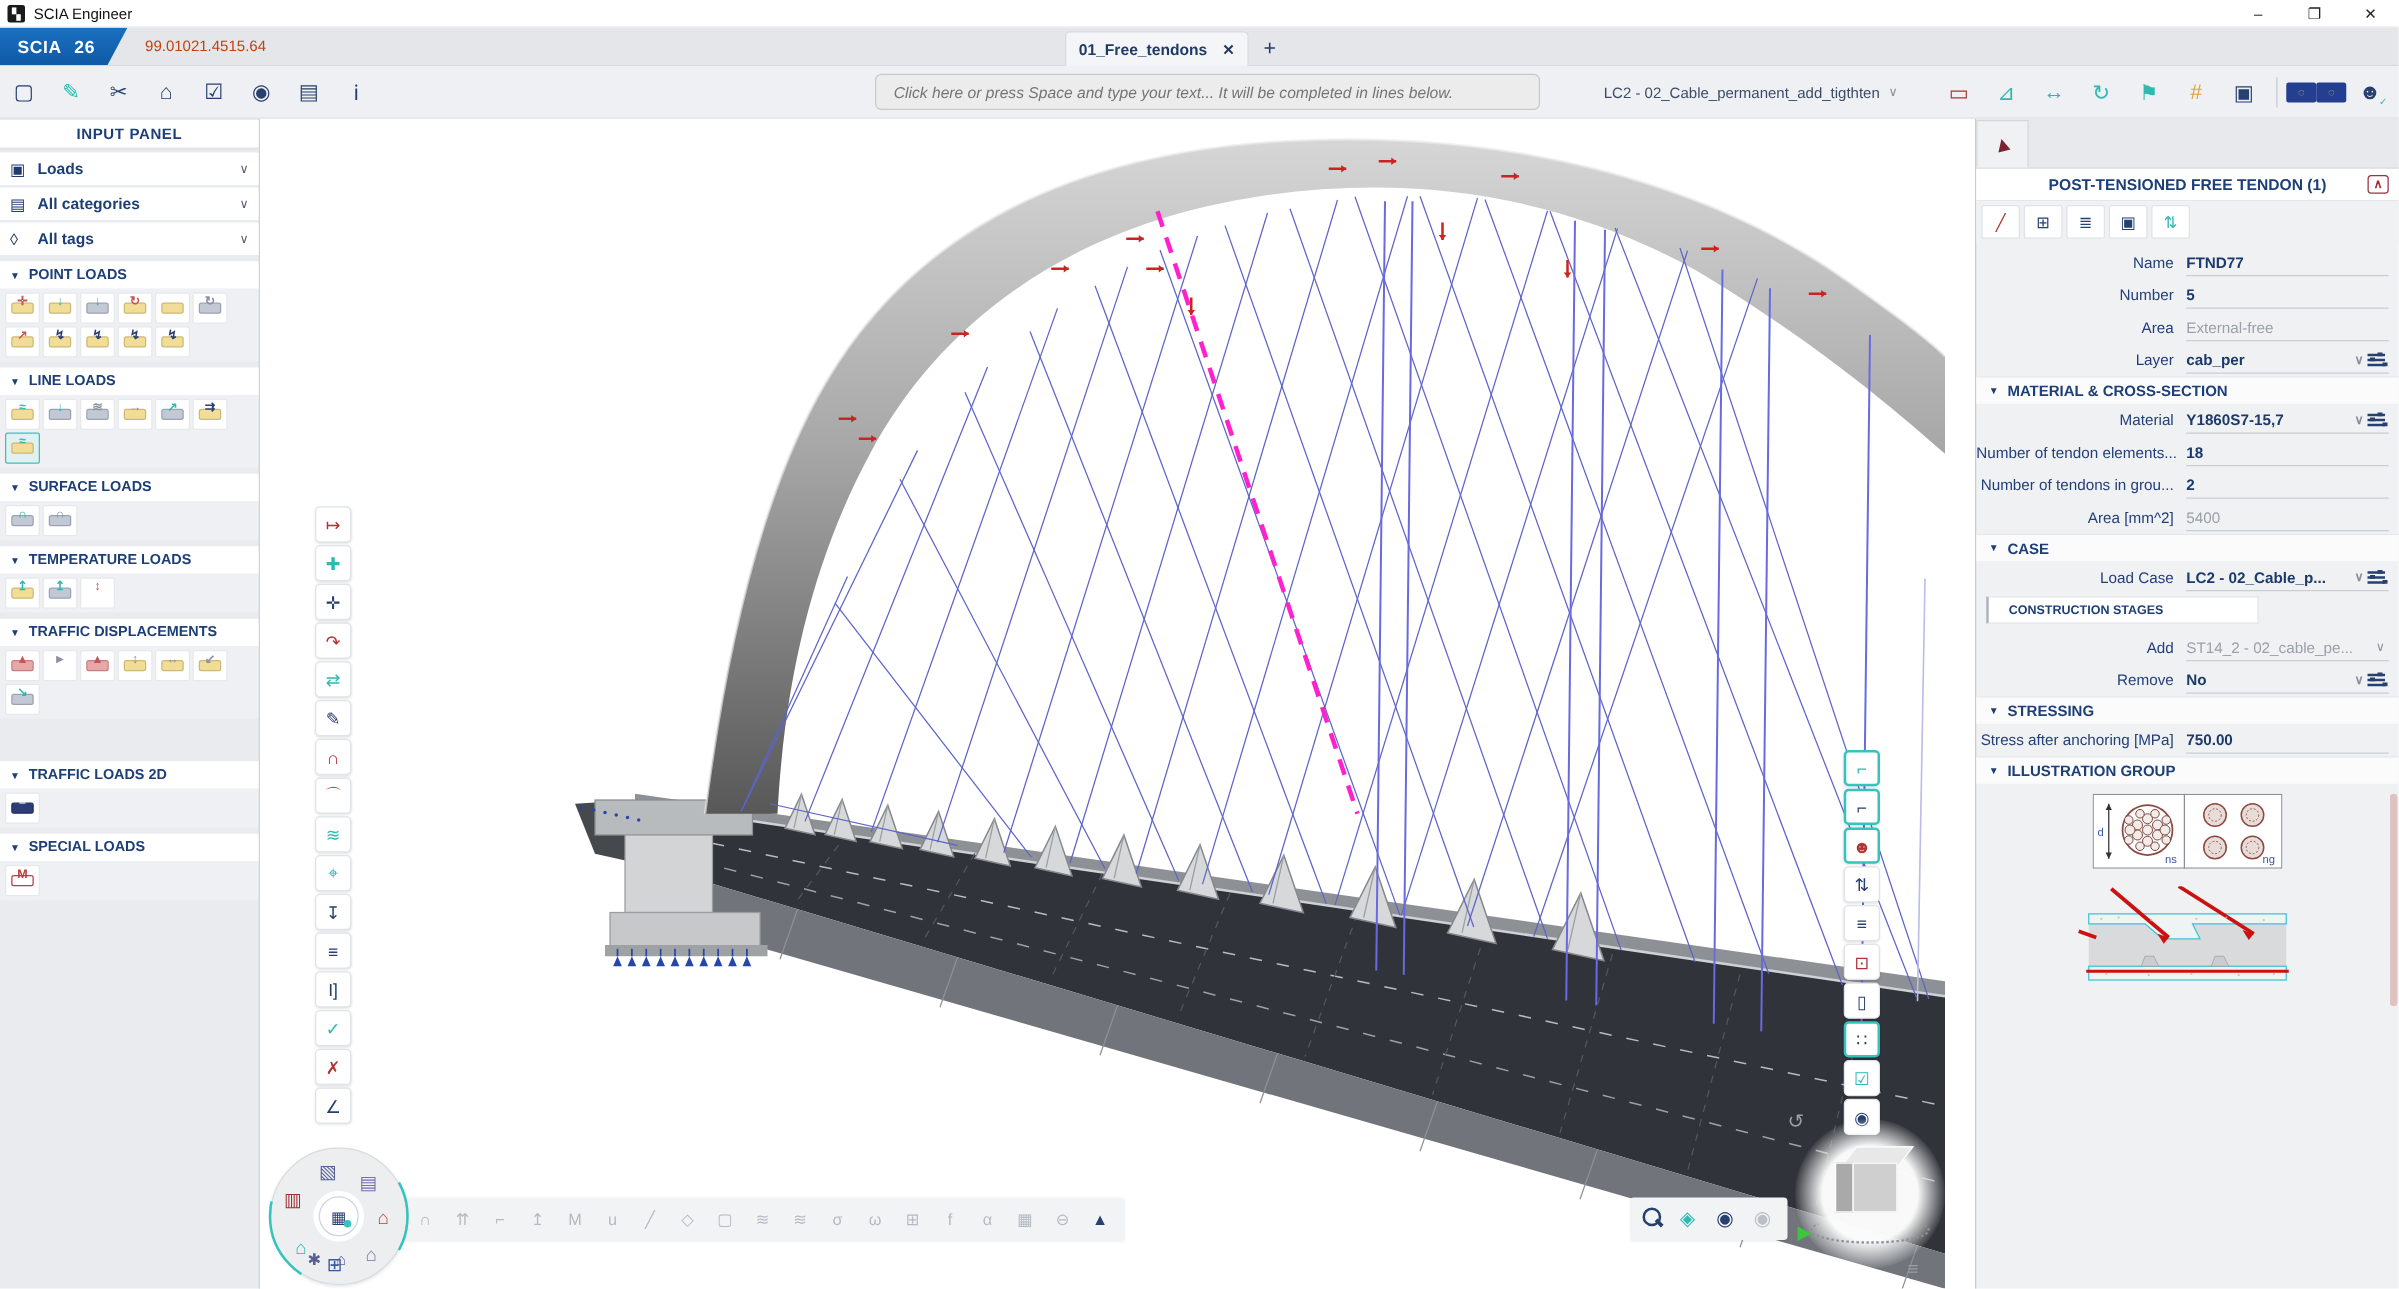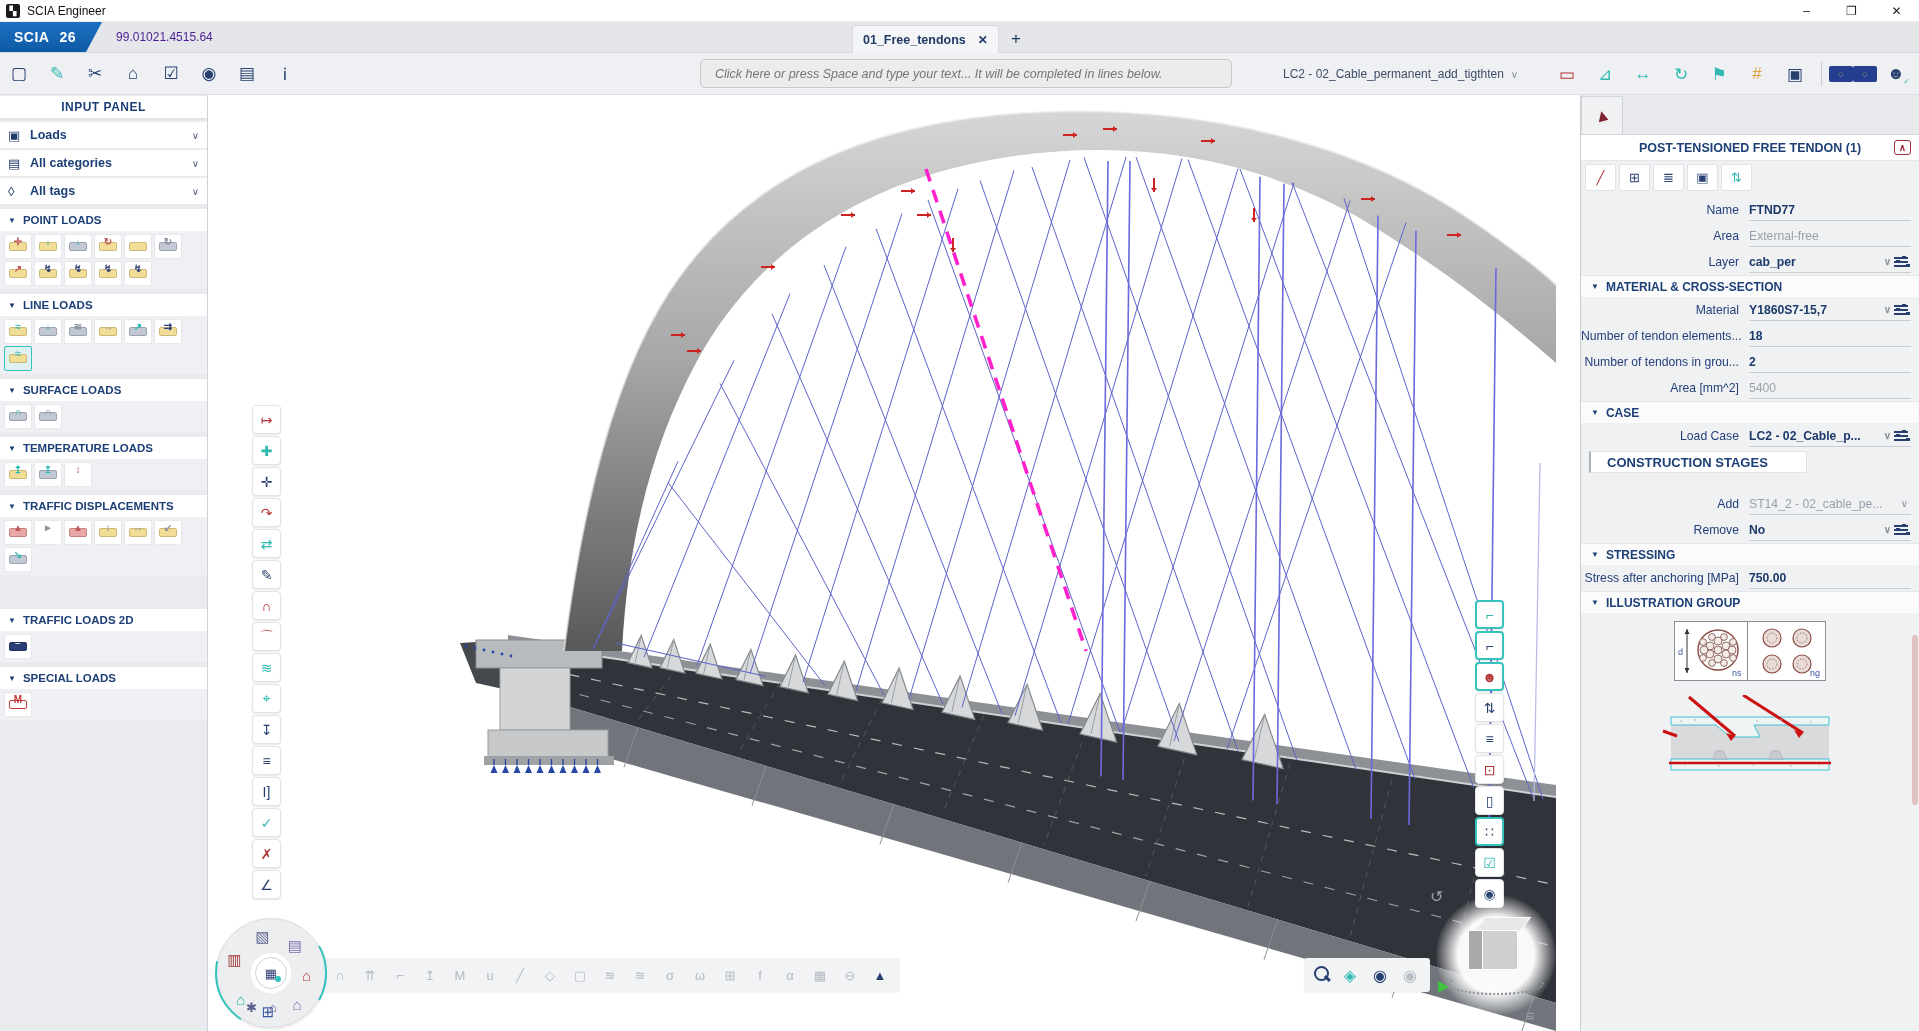--- a/index.html
+++ b/index.html
@@ -16,21 +16,21 @@
   #titlebar{height:22px;background:#fff;display:flex;align-items:center;font-size:12px;color:#111;border-bottom:1px solid #ececec;}
   #titlebar .appico{width:14px;height:14px;background:#1b1b1b;border-radius:2px;margin:0 7px 0 6px;color:#fff;font-size:9px;display:flex;align-items:center;justify-content:center;}
   #titlebar .wctrl{margin-left:auto;display:flex;}
   #titlebar .wbtn{width:45px;height:22px;display:flex;align-items:center;justify-content:center;font-size:12px;color:#222;cursor:default;}
 
   
   #appbar{height:31px;background:#e4e6ea;display:flex;align-items:stretch;position:relative;border-bottom:1px solid #d6d9dd;}
   #badge{display:flex;align-items:center;background:linear-gradient(180deg,#1a70c0,#0f5aa6);color:#fff;
      padding:0 26px 0 14px;clip-path:polygon(0 0,100% 0,calc(100% - 16px) 100%,0 100%);font-weight:bold;font-size:14px;letter-spacing:.5px;}
   #badge .v{margin-left:10px;}
-  #build{align-self:center;font-size:12px;color:#4c1d95;margin-left:14px;}
+  #build{align-self:center;font-size:12px;color:#c2410c;margin-left:14px;}
   #tabstrip{position:absolute;left:852px;top:0;height:31px;display:flex;align-items:flex-end;}
   #tab-active{height:28px;background:#f4f5f7;border:1px solid #d6d9dd;border-bottom:none;border-radius:4px 4px 0 0;
      display:flex;align-items:center;padding:0 10px;font-size:12.5px;font-weight:bold;color:#203a66;}
   #tab-active .x{margin-left:12px;color:#203a66;font-size:12px;cursor:default;}
   #newtab{font-size:17px;color:#203a66;margin:0 0 4px 12px;cursor:default;}
 
   
   #topbar{height:42px;background:#eef0f3;display:flex;align-items:center;position:relative;border-bottom:1px solid #dcdfe3;}
   .tb-group{display:flex;align-items:center;}
   .tb-ic{width:38px;height:30px;display:flex;align-items:center;justify-content:center;font-size:17px;cursor:default;position:relative;}
@@ -116,22 +116,22 @@
   #rp-head{height:26px;background:#fff;display:flex;align-items:center;position:relative;border-bottom:1px solid #e4e6ea;}
   #rp-title{flex:1;text-align:center;font-weight:bold;font-size:12.5px;color:#1d3f77;}
   #rp-collapse{position:absolute;right:8px;width:17px;height:15px;border:1.5px solid #9e2f3f;border-radius:3px;color:#9e2f3f;
      font-size:10px;font-weight:bold;display:flex;align-items:center;justify-content:center;line-height:0;}
   #rp-tools{height:33px;display:flex;align-items:center;gap:3px;padding:0 4px;background:#f0f1f3;}
   .rtile{width:31px;height:27px;background:#fff;border:1px solid #dfe2e6;border-radius:2px;display:flex;align-items:center;justify-content:center;font-size:13px;cursor:default;}
   #rp-rows{margin-top:3px;}
   .pr-header{height:22px;display:flex;align-items:center;gap:7px;padding-left:10px;background:#fbfbfc;border-top:1px solid #e4e6ea;
      font-weight:bold;font-size:12px;color:#1d3f77;cursor:default;}
   .pr-header .tri{font-size:8px;}
-  .pr-sub{height:22px;display:flex;align-items:center;margin:2px 0 18px 8px;background:#fff;border:1px solid #e0e2e6;border-left:2px solid #aeb2ba;
-     width:218px;padding-left:16px;font-weight:bold;font-size:13px;color:#1d3f77;}
+  .pr-sub{height:22px;display:flex;align-items:center;margin:2px 0 6px 8px;background:#fff;border:1px solid #e0e2e6;border-left:2px solid #aeb2ba;
+     width:218px;padding-left:16px;font-weight:bold;font-size:10px;color:#1d3f77;}
   .pr-row{height:26px;display:flex;align-items:center;}
   .pr-label{width:168px;text-align:right;padding-right:10px;color:#24407a;font-size:12.2px;white-space:nowrap;overflow:hidden;}
   .pr-value{flex:1;height:22px;margin-right:8px;border-bottom:1px solid var(--underline);display:flex;align-items:center;
      font-weight:bold;color:var(--valtext);font-size:12.2px;white-space:nowrap;cursor:default;}
   .pr-value .pr-text{flex:1;overflow:hidden;text-overflow:ellipsis;}
   .pr-value.disabled{font-weight:normal;color:var(--disabled);}
   .pr-value .chev{color:#8a8f98;font-size:10px;margin:0 3px;flex:none;}
   .sliders{width:15px;height:12px;position:relative;flex:none;margin-right:2px;}
   .sliders::before{content:"";position:absolute;left:0;top:1px;width:14px;height:2px;background:var(--navy);
      box-shadow:0 4px 0 var(--navy),0 8px 0 var(--navy);}
@@ -760,20 +760,27 @@
 
           <div class="pr-row">
             <span class="pr-label">Name</span>
             <span class="pr-value">
               <span class="pr-text">FTND77</span>
 
             </span>
           </div>
 
 
+          <div class="pr-row">
+            <span class="pr-label">Number</span>
+            <span class="pr-value">
+              <span class="pr-text">5</span>
+
+            </span>
+          </div>
 
           <div class="pr-row">
             <span class="pr-label">Area</span>
             <span class="pr-value disabled">
               <span class="pr-text">External-free</span>
 
             </span>
           </div>
 
           <div class="pr-row">

